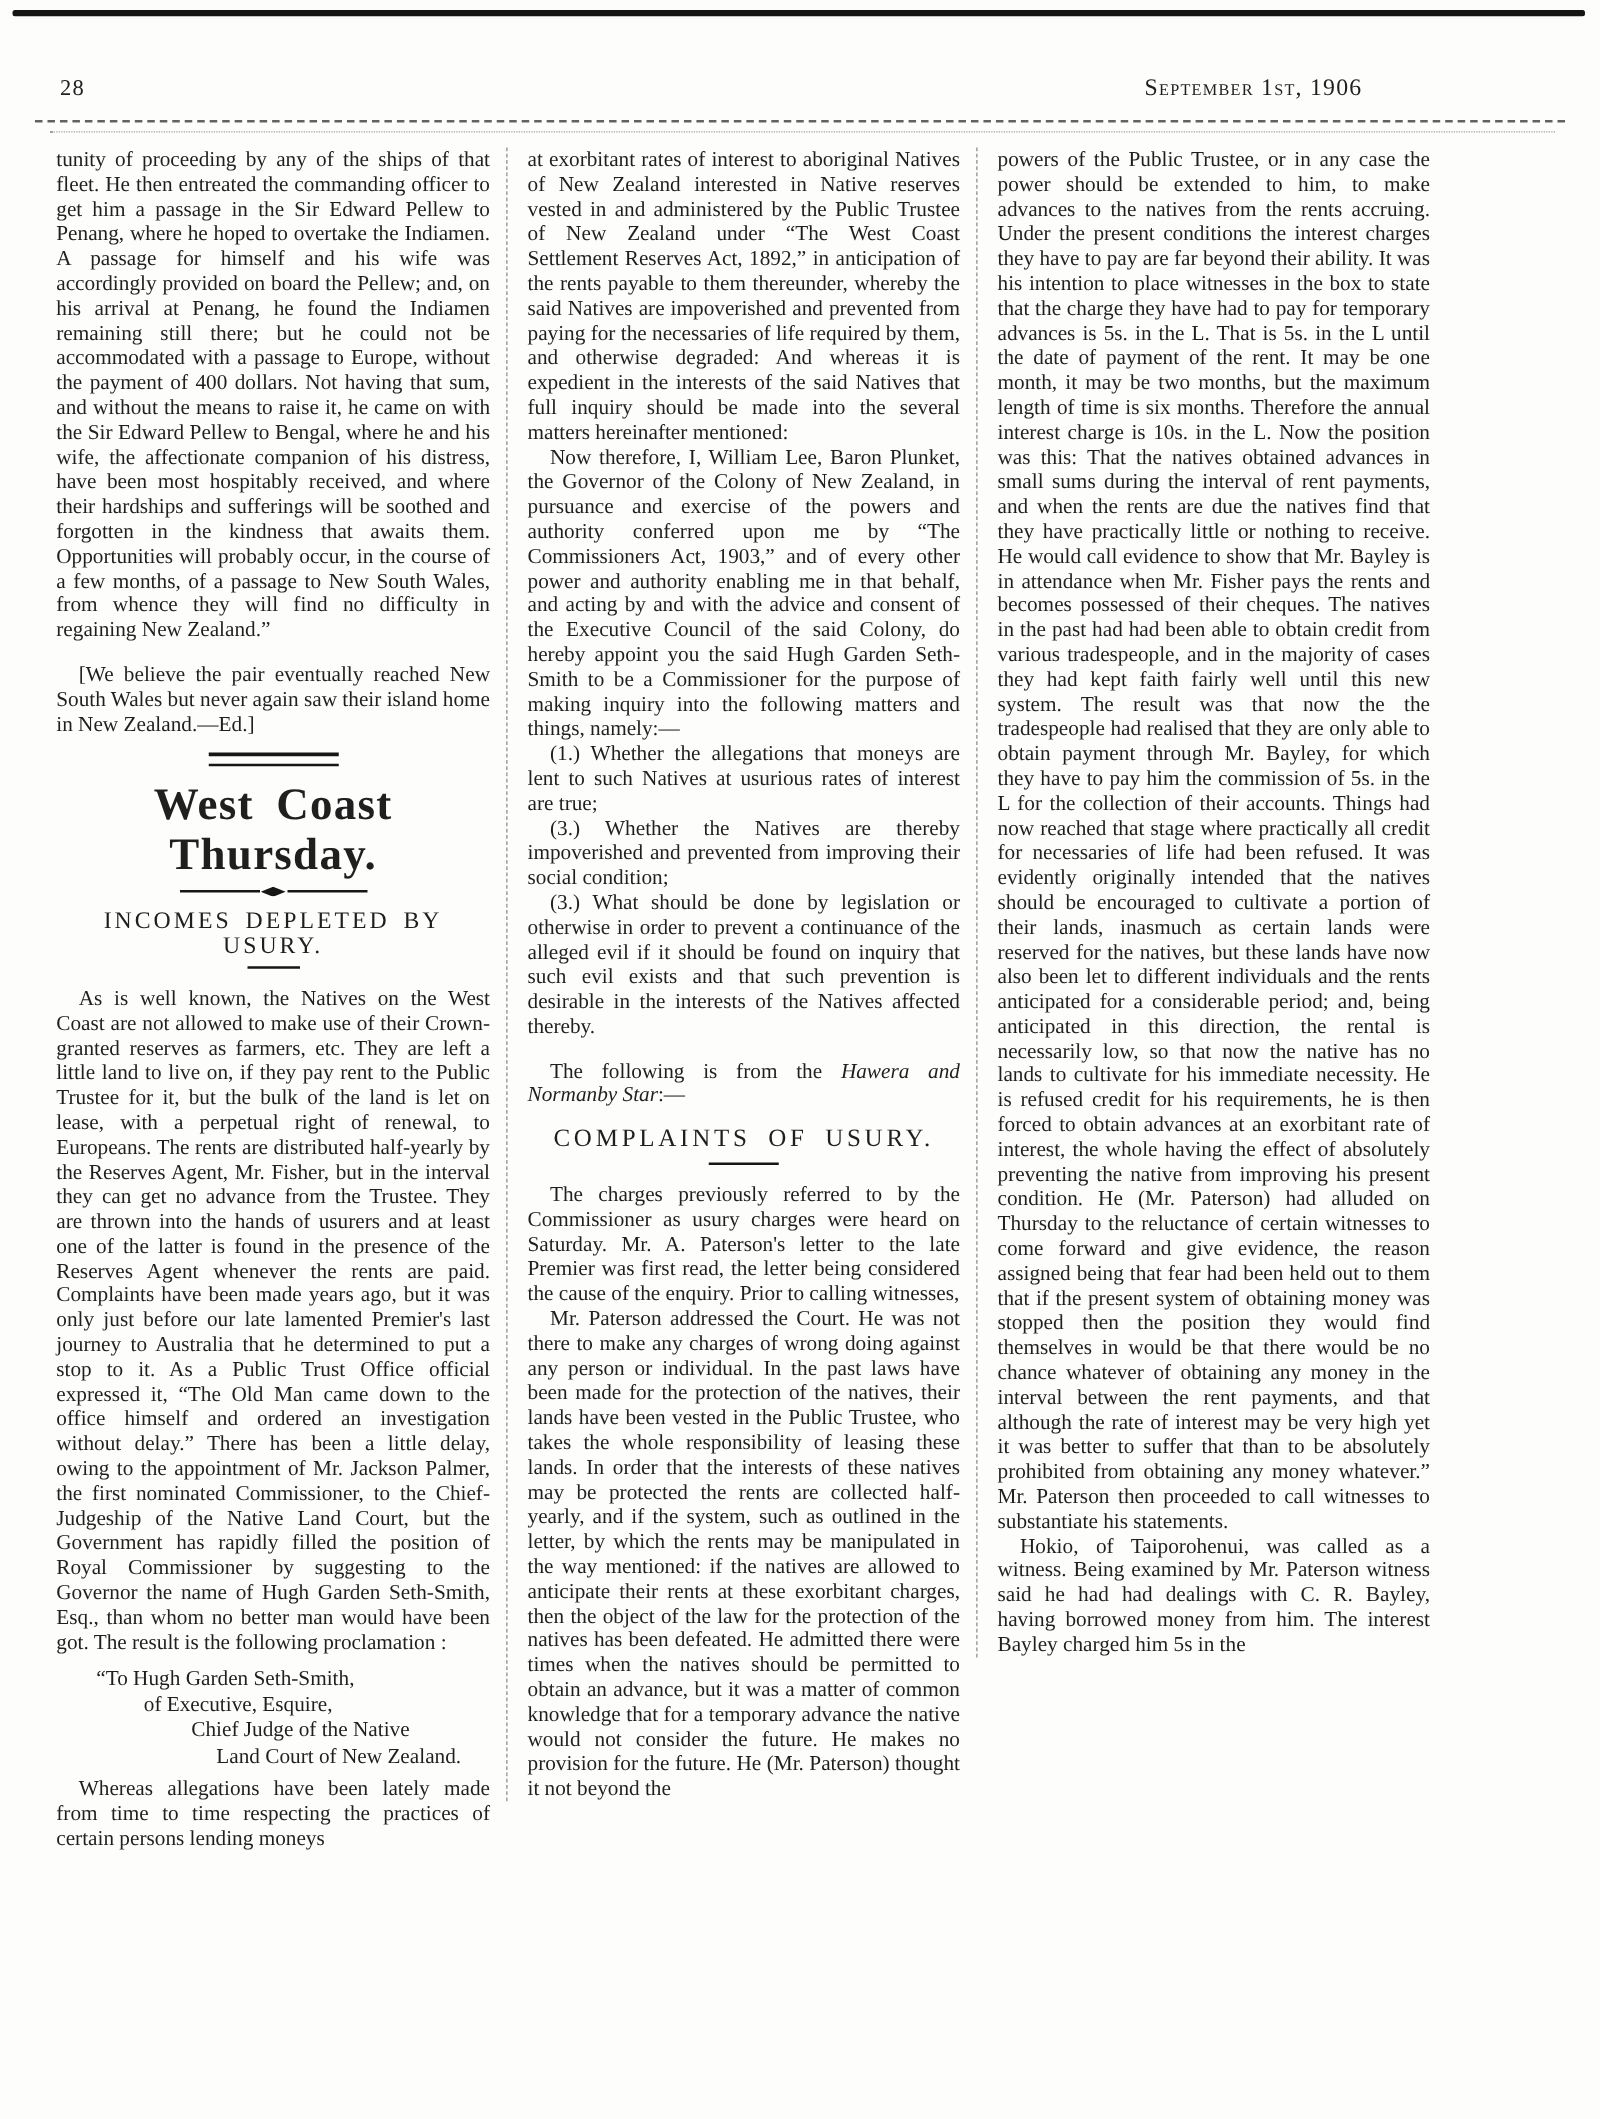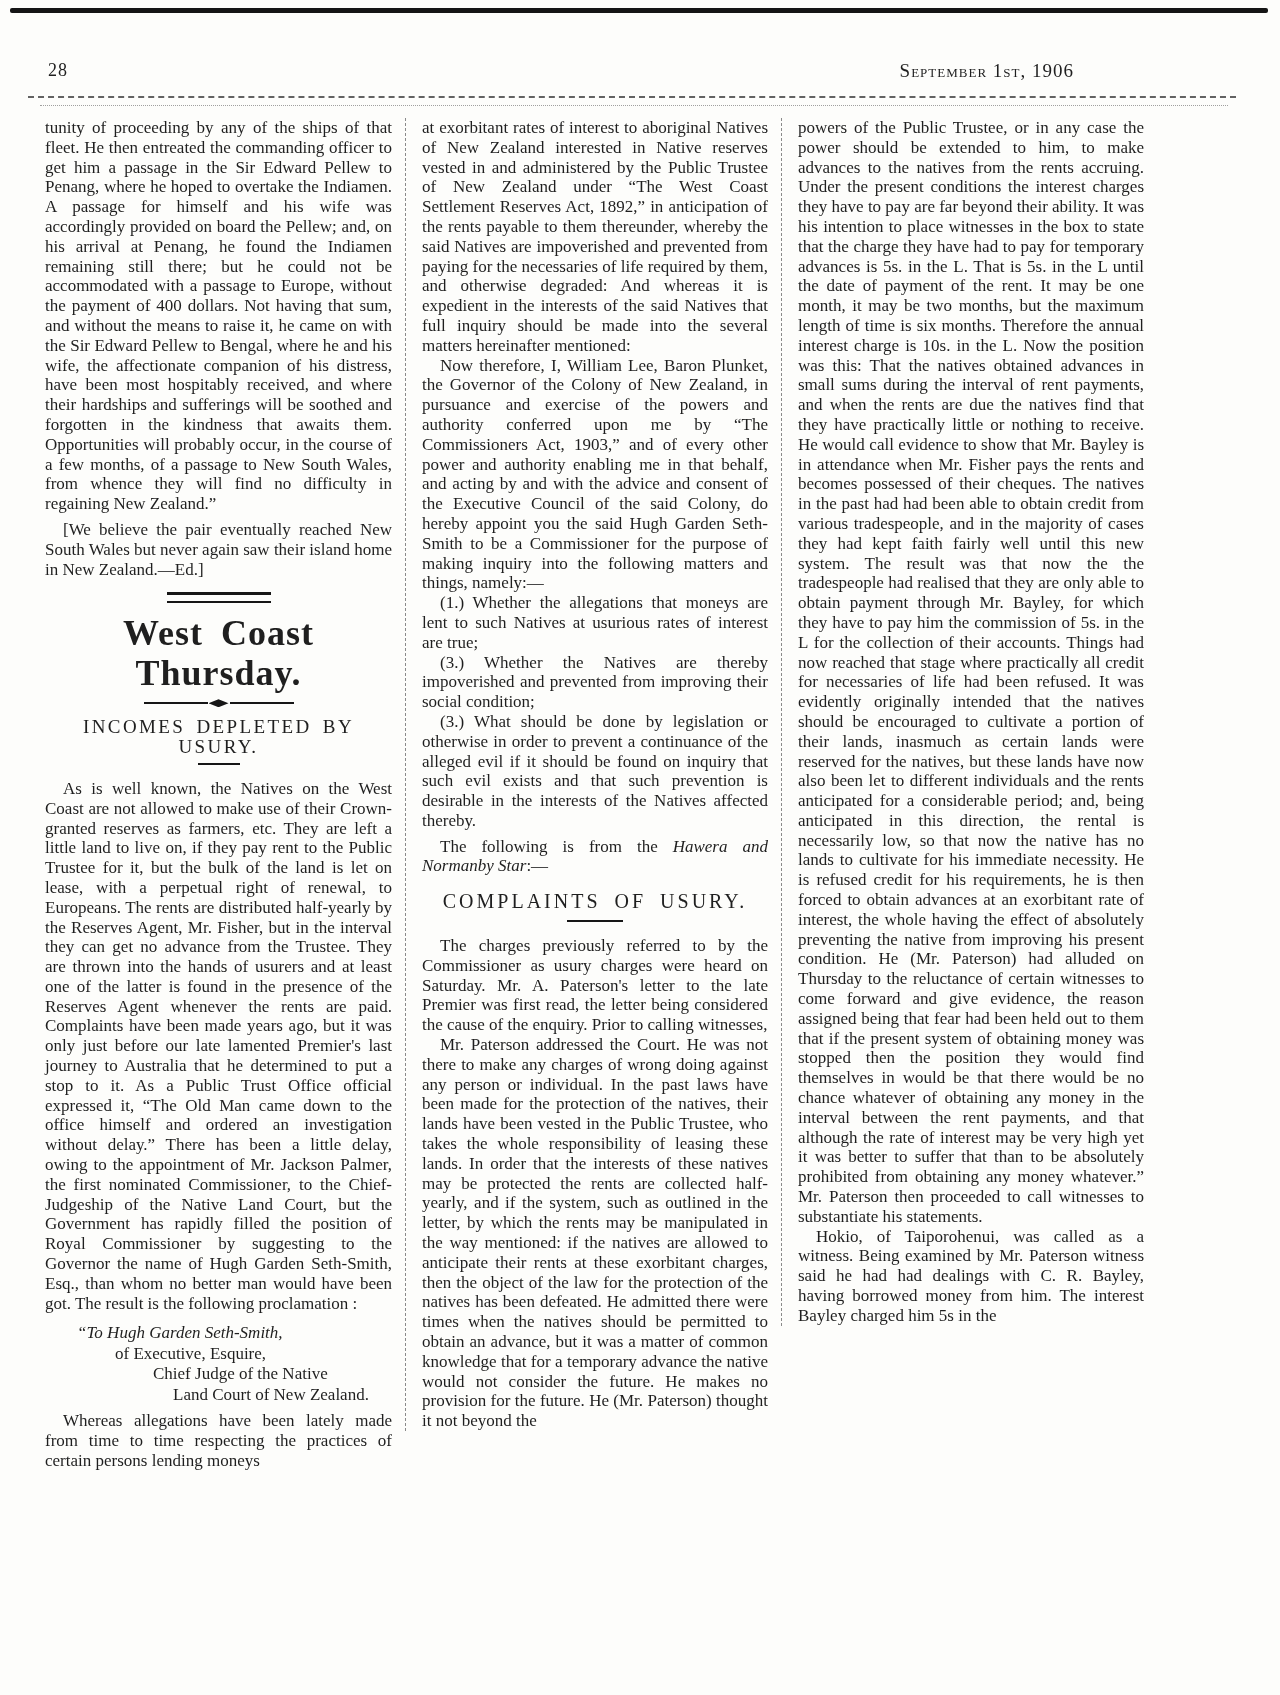--- a/index.html
+++ b/index.html
@@ -6,21 +6,21 @@
   body{
     width:1280px;height:1695px;position:relative;
     background:#fdfdfb;color:#1f1f1f;
     font-family:"Liberation Serif","DejaVu Serif",serif;
     overflow:hidden;
   }
   .top-bar{
     position:absolute;top:8px;left:10px;right:12px;height:5px;
     background:#151515;border-radius:2px;
   }
-  .masthead{position:absolute;top:0;left:0;right:16px;height:112px;}
+  .masthead{position:absolute;top:0;left:0;right:0;height:112px;}
   .page-number{
     position:absolute;left:48px;top:60px;font-size:18px;letter-spacing:1px;
   }
   .masthead-title{
     position:absolute;left:0;right:90px;top:58px;text-align:center;
     font-size:22px;letter-spacing:3px;word-spacing:10px;font-weight:500;
   }
   .masthead-date{
     position:absolute;right:190px;top:60px;font-size:19px;
     font-variant:small-caps;letter-spacing:1px;
@@ -42,21 +42,21 @@
     width:347px;flex:0 0 auto;
     font-size:17px;line-height:19.8px;text-align:justify;
     text-justify:inter-word;
   }
   .col-2,.col-3{
     border-left:1px dashed #8a8a8a;
     margin-left:13px;padding-left:16px;width:346px;
   }
   p{margin:0;padding:0;}
   p.ind{text-indent:18px;}
-  p.sp{margin-top:6px;}
+  p.sp{margin-top:16px;}
 
   .double-rule{
     width:104px;margin:13px auto 10px auto;height:6px;
     border-top:3px solid #161616;border-bottom:2px solid #161616;
   }
   .article-title{
     margin:10px 0 6px 0;text-align:center;
     font-size:36px;font-weight:bold;letter-spacing:1px;word-spacing:8px;
     line-height:40px;text-indent:0;
   }
@@ -80,21 +80,21 @@
   .section-heading{
     margin:16px 0 4px 0;text-align:center;
     font-size:20px;letter-spacing:3px;word-spacing:6px;font-weight:500;
     text-indent:0;
   }
   .short-rule-2{
     width:56px;margin:8px auto 14px auto;border-top:2px solid #161616;height:0;
   }
   .address{margin:10px 0 6px 0;text-align:left;}
   .address div{line-height:20.5px;}
-  .addr-1{padding-left:32px;font-style:italic;}
+  .addr-1{padding-left:32px;}
   .addr-2{padding-left:70px;}
   .addr-3{padding-left:108px;}
   .addr-4{padding-left:128px;}
   .it{font-style:italic;}
 </style>
 </head>
 <body>
 
 <div class="top-bar"></div>
 

